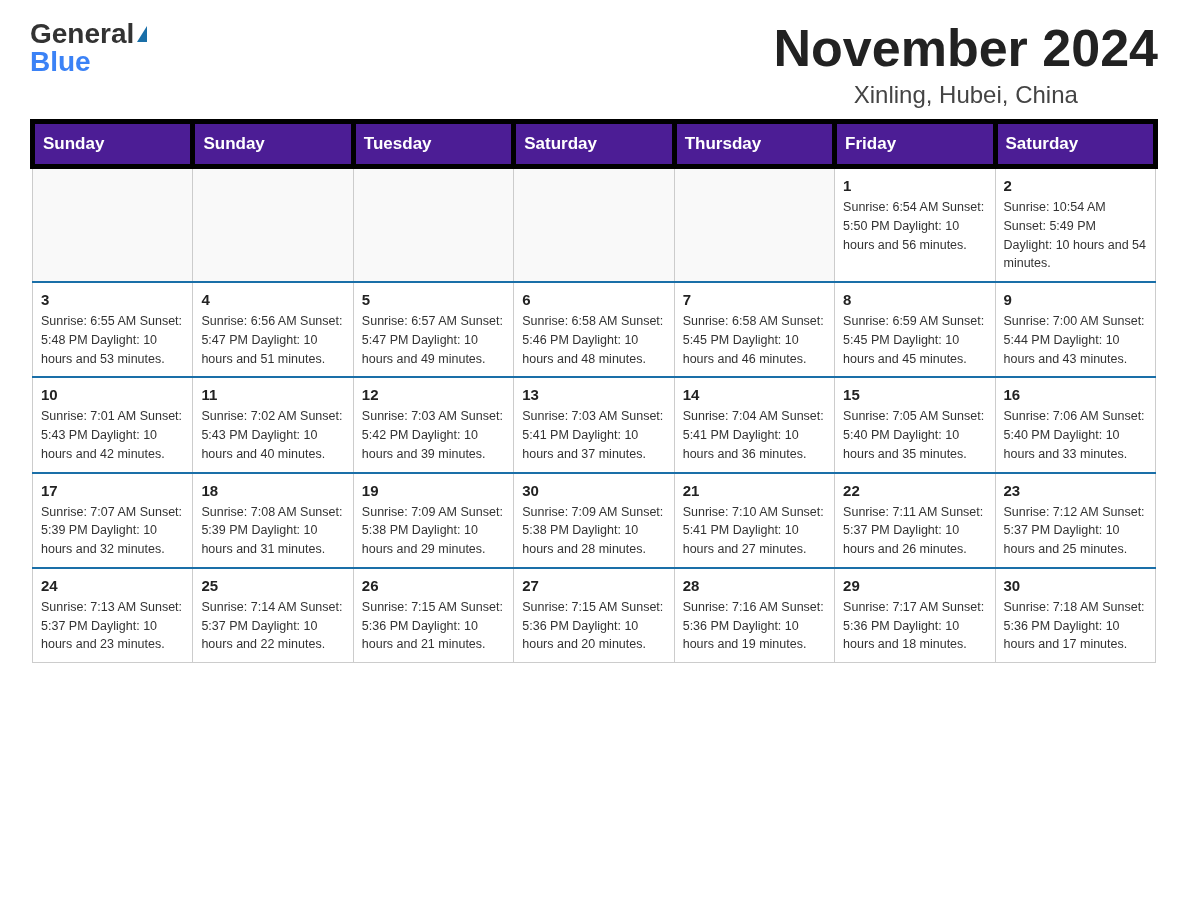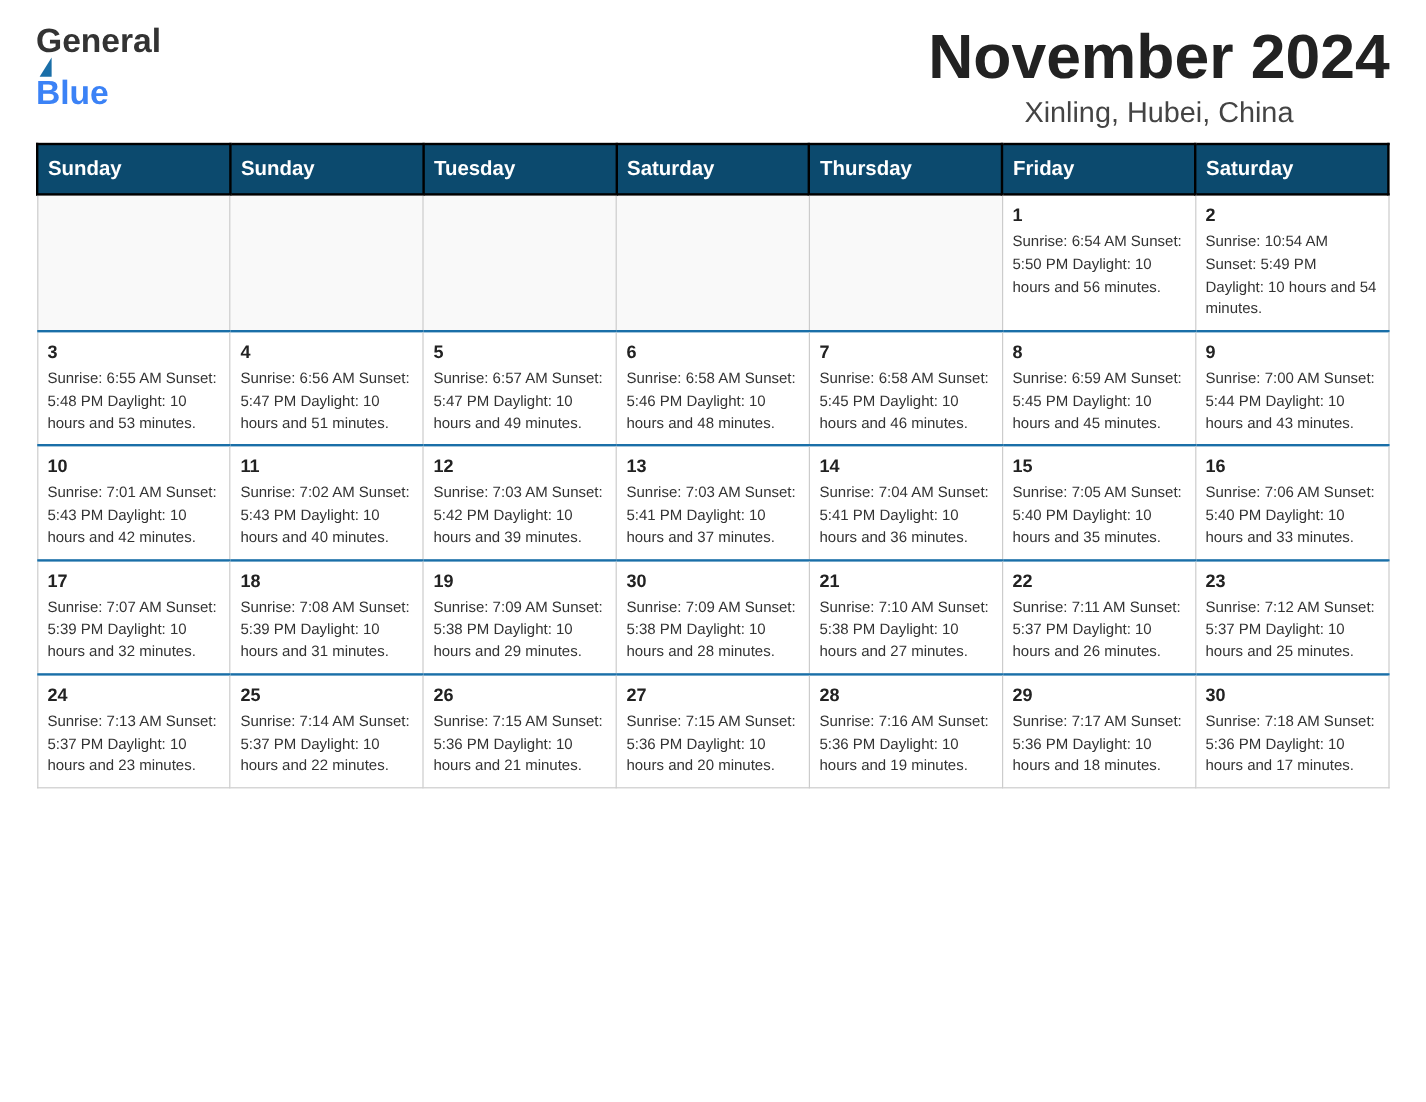--- a/index.html
+++ b/index.html
@@ -55,27 +55,27 @@
       font-size: 24px;
       color: #444;
       margin-top: 4px;
     }
     .calendar {
       width: 100%;
       border-collapse: collapse;
       margin-top: 10px;
     }
     .calendar thead tr th {
-      background-color: #0c4a6e;
+      background-color: #4c1d95;
       color: #fff;
       font-size: 17px;
       font-weight: bold;
       padding: 10px 8px;
       text-align: left;
-      border: 2px solid #000000;
+      border: 5px solid #000000;
     }
     .calendar tbody tr td {
       vertical-align: top;
       padding: 8px 8px;
       border: 1px solid #ccc;
       font-size: 13px;
       color: #333;
       width: 14.28%;
       min-height: 100px;
       background: #fff;
@@ -96,21 +96,21 @@
     }
     .row-divider td {
       border-top: 2px solid #1a6fa8 !important;
     }
   </style>
 </head>
 <body>
 
 <div class="header">
   <div class="logo">
-    <div style="display:flex;flex-direction:column;">
+    <div style="display:flex;align-items:center;">
       <span class="logo-general">General</span>
       <span class="logo-triangle"></span>
     </div>
     <span class="logo-blue">Blue</span>
   </div>
   <div class="title-block">
     <div class="month-title">November 2024</div>
     <div class="location">Xinling, Hubei, China</div>
   </div>
 </div>
@@ -256,21 +256,21 @@
         </td>
         <td>
           <div class="day-number">30</div>
           <div class="day-info">Sunrise: 7:09 AM
 Sunset: 5:38 PM
 Daylight: 10 hours and 28 minutes.</div>
         </td>
         <td>
           <div class="day-number">21</div>
           <div class="day-info">Sunrise: 7:10 AM
-Sunset: 5:38 PM
+Sunset: 5:41 PM
 Daylight: 10 hours and 27 minutes.</div>
         </td>
         <td>
           <div class="day-number">22</div>
           <div class="day-info">Sunrise: 7:11 AM
 Sunset: 5:37 PM
 Daylight: 10 hours and 26 minutes.</div>
         </td>
         <td>
           <div class="day-number">23</div>

